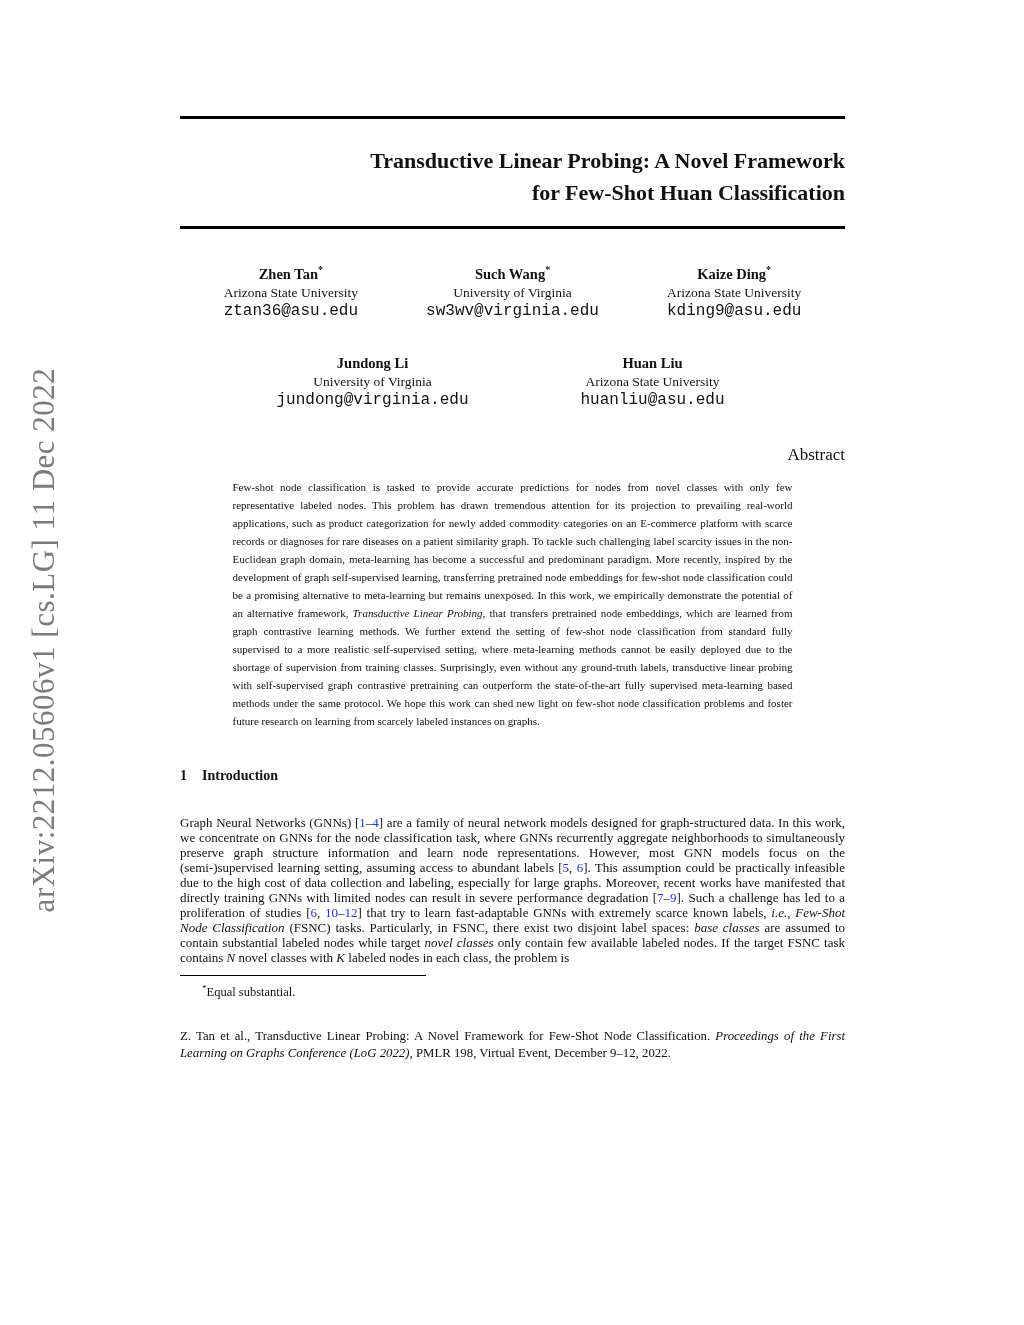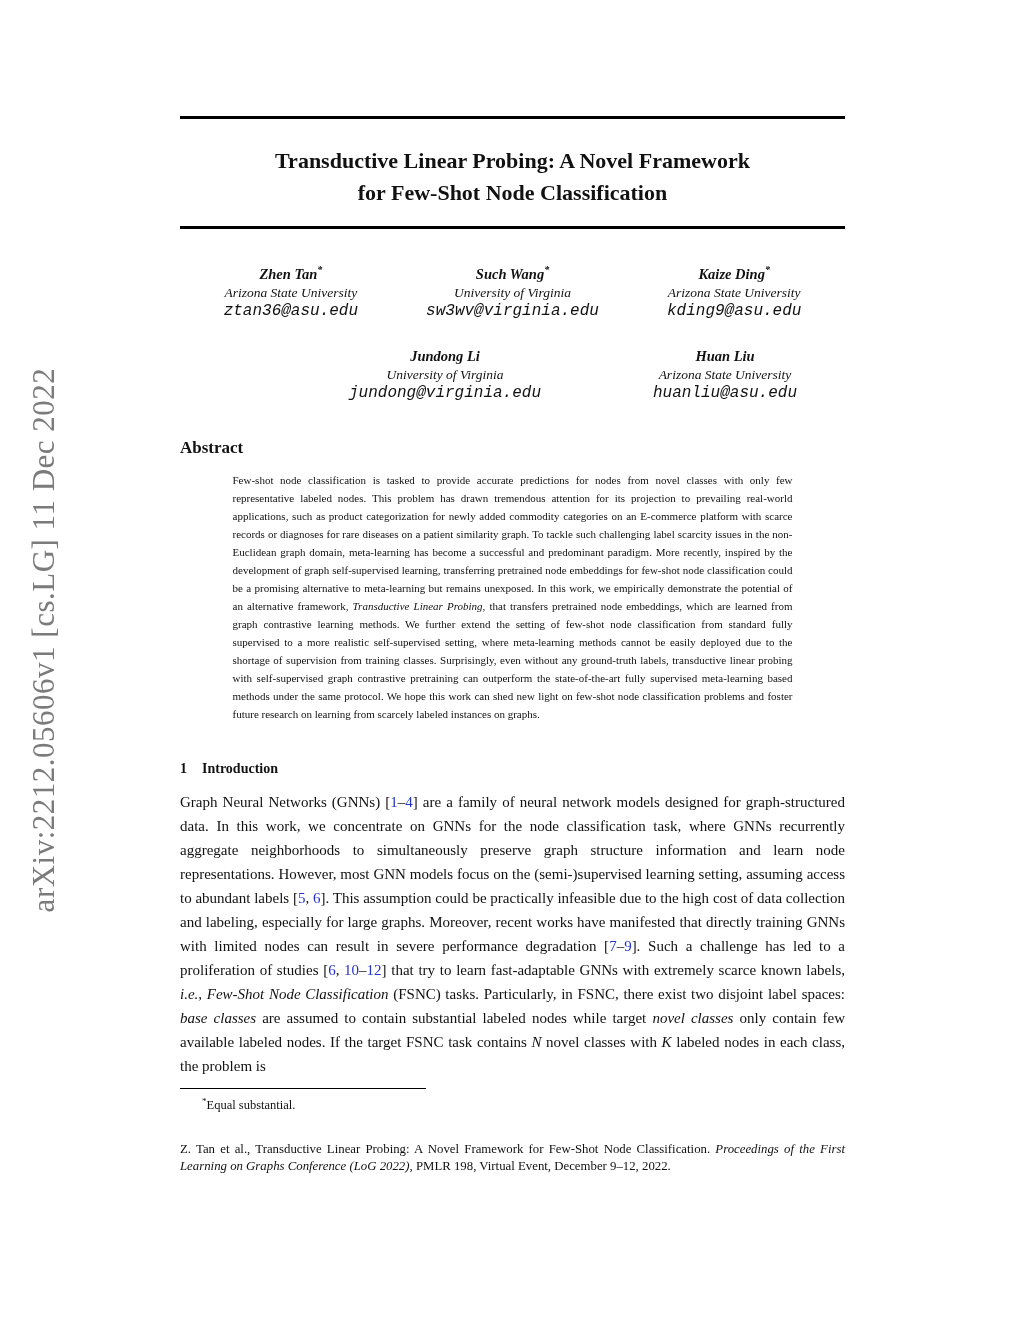--- a/index.html
+++ b/index.html
@@ -25,49 +25,49 @@
 
   .content { position: absolute; left: 180px; top: 0; width: 665px; }
 
   .rule { width: 100%; height: 3px; background: #000; }
   .rule-top { margin-top: 116px; }
   .rule-mid { margin-top: 17px; }
 
   .title {
     margin: 26px 0 16px 0;
     font-size: 22px; line-height: 32px;
-    font-weight: bold; text-align: center;
+    font-weight: bold; text-align: right;
   }
 
-  .authors-row { display: flex; margin-top: 31px; font-style: italic; }
+  .authors-row { display: flex; margin-top: 31px; }
   .authors-row.row-1 .author-block { flex: 1; }
-  .authors-row.row-2 { justify-content: flex-end; gap: 40px; margin-top: 22px; }
+  .authors-row.row-2 { justify-content: center; gap: 40px; margin-top: 29px; }
   .authors-row.row-2 .author-block { width: 240px; }
   .author-block { text-align: center; }
   .author-name { font-weight: bold; font-size: 14.5px; line-height: 19px; }
   .author-name sup { font-size: 10px; font-weight: bold; }
   .author-affil { font-size: 13.5px; line-height: 18px; }
   .author-email { font-family: "Liberation Mono", monospace; font-size: 16px; line-height: 18px; }
 
   .abstract-heading {
     margin: 36px 0 0 0;
-    font-size: 17px; font-weight: bold; text-align: left;
+    font-size: 17px; font-weight: normal; text-align: right;
   }
   .abstract-body {
     width: 560px; margin: 13px auto 0 auto;
     font-size: 11px; line-height: 18px;
     text-align: justify;
   }
 
   .section-heading { margin: 38px 0 0 0; font-size: 14px; font-weight: bold; }
   .section-number { margin-right: 15px; }
 
   .intro-body {
-    margin: 13px 0 0 0;
-    font-size: 15px; line-height: 24px;
+    margin: 31px 0 0 0;
+    font-size: 13px; line-height: 15px;
     text-align: justify;
   }
 
   .footnote-rule { margin-top: 10px; width: 246px; height: 1px; background: #000; }
   .footnote { margin: 4px 0 0 0; padding-left: 22px; font-size: 12.5px; line-height: 17px; }
   .footnote sup { font-size: 9px; }
 
   .footer-citation { margin: 27px 0 0 0; font-size: 12.8px; line-height: 17.5px; text-align: justify; }
 
   .it { font-style: italic; }
@@ -78,21 +78,21 @@
 <body style="--cite-color: #2433c6; --stamp-color: #7b7b7b; background: rgb(255, 255, 255); color: rgb(17, 17, 17);">
 
 <div class="page">
 
   <div class="arxiv-stamp">arXiv:2212.05606v1  [cs.LG]  11 Dec 2022</div>
 
   <div class="content">
 
     <div class="rule rule-top"></div>
 
-    <h1 class="title"><span>Transductive Linear Probing: A Novel Framework</span><br><span>for Few-Shot Node Classification</span></h1>
+    <h1 class="title"><span>Transductive Linear Probing: A Novel Framework</span><br><span>for Few-Shot Huan Classification</span></h1>
 
     <div class="rule rule-mid"></div>
 
     <div class="authors-row row-1">
       <div class="author-block">
         <div class="author-name"><span>Zhen Tan</span><sup>*</sup></div>
         <div class="author-affil">Arizona State University</div>
         <div class="author-email">ztan36@asu.edu</div>
       </div>
       <div class="author-block">

